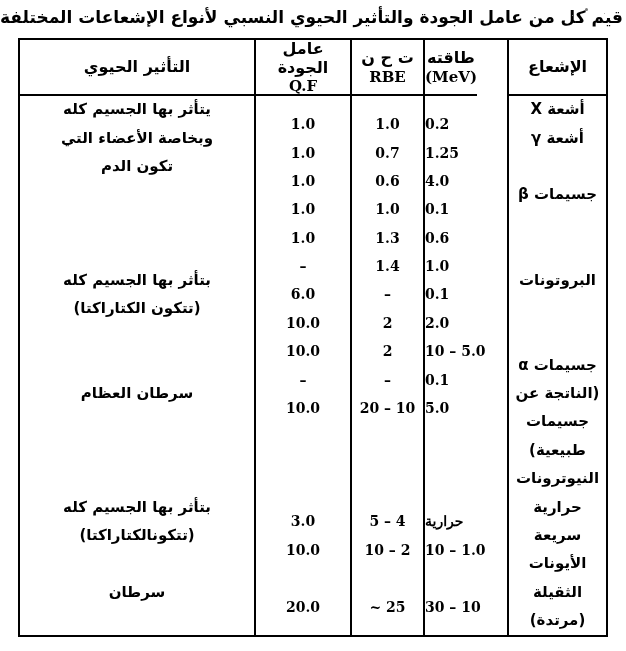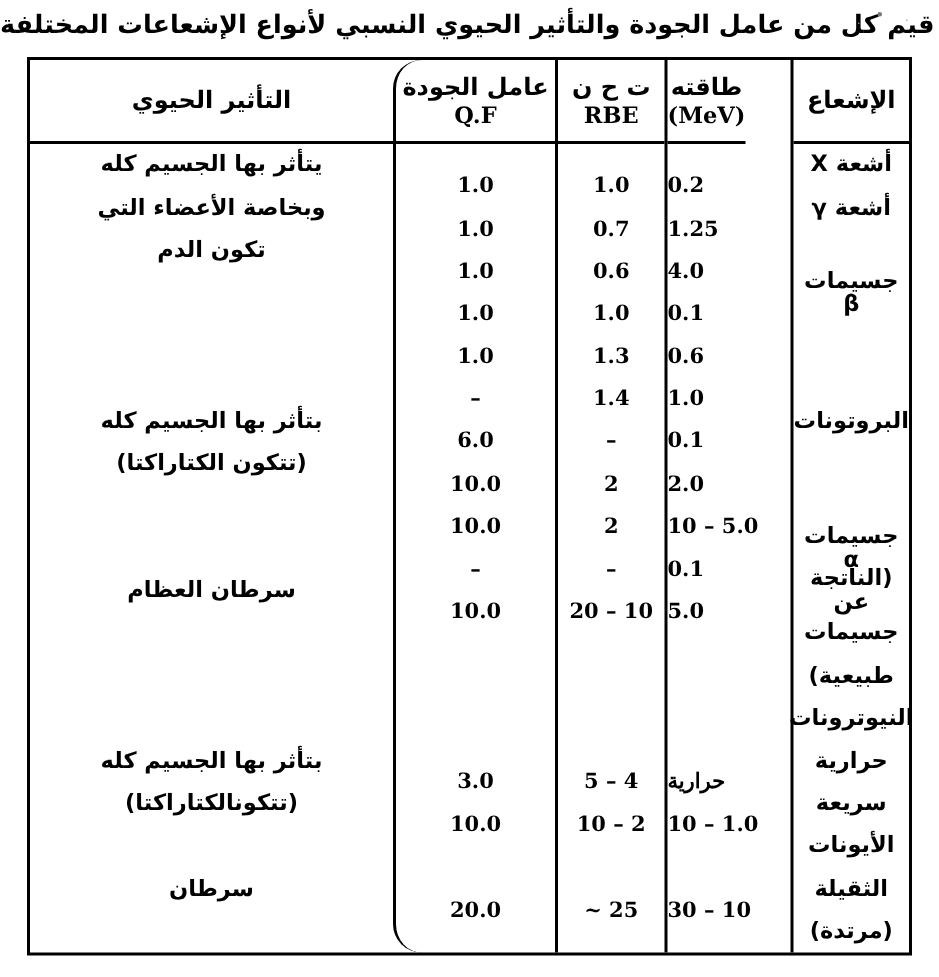--- a/index.html
+++ b/index.html
@@ -15,24 +15,24 @@
   .noise{
     position:absolute;top:8px;right:38px;width:3px;height:3px;background:#777;
     border-radius:50%;box-shadow:18px 4px 0 -1px #999,-14px 6px 0 -1px #aaa;
   }
   .tbl{
     position:absolute;left:18px;top:38px;width:590px;height:599px;
     border:2px solid #000;box-sizing:border-box;
     display:flex;direction:rtl;
   }
   .col{display:flex;flex-direction:column;box-sizing:border-box;}
-  .c-rad{width:79px;border-left:2px solid #000;}
+  .c-rad{width:99px;border-left:2px solid #000;}
   .c-en {width:84px;border-left:2px solid #000;align-items:flex-end;}
   .c-rbe{width:73px;border-left:2px solid #000;}
-  .c-qf {width:108px;border-left:2px solid #000;border-radius:19px;}
+  .c-qf {width:96px;border-left:2px solid #000;}
   .c-eff{flex:1;border-radius:32px;}
   .hdr{
     height:56px;flex:0 0 56px;border-bottom:2px solid #000;box-sizing:border-box;
     display:flex;flex-direction:column;align-items:center;justify-content:center;
     direction:rtl;font-size:16px;line-height:1.2;text-align:center;
   }
   .h-lat{font-family:"DejaVu Serif",serif;font-size:15px;direction:ltr;}
   .cell{
     flex:1 1 0;display:flex;align-items:center;justify-content:center;
     text-align:center;min-height:0;

